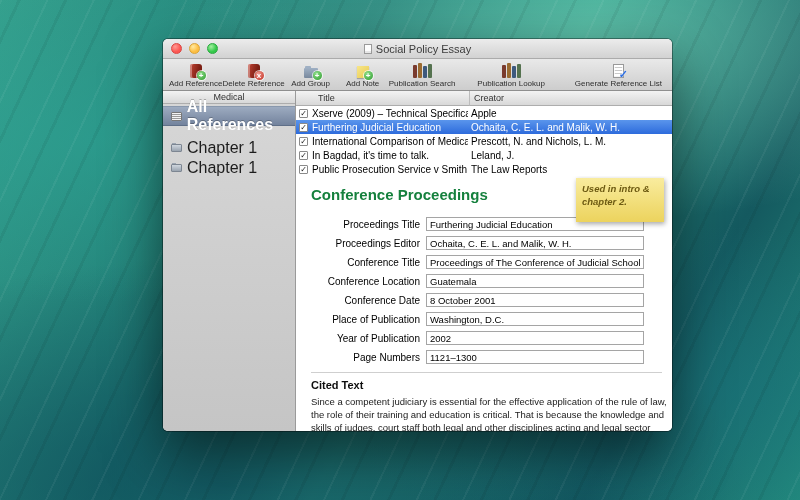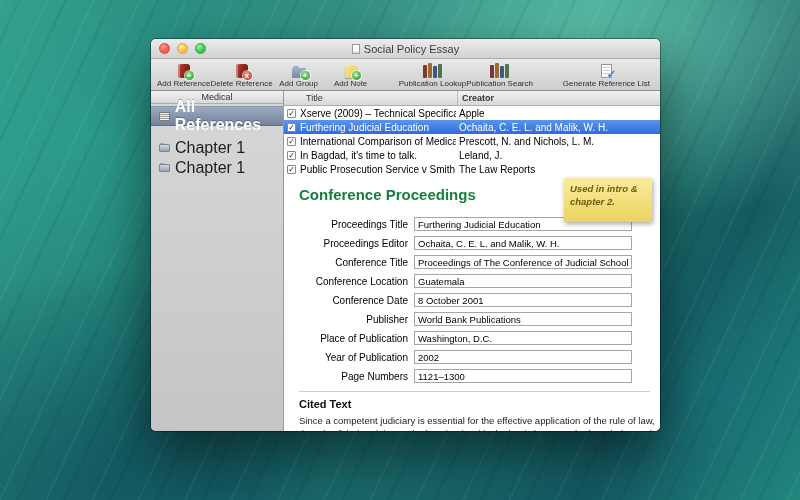--- a/index.html
+++ b/index.html
@@ -16,21 +16,21 @@
   }
   body::before {
     content:""; position:absolute; inset:0; pointer-events:none;
     background:repeating-linear-gradient(115deg,
       rgba(255,255,255,.05) 0 2px, transparent 2px 16px,
       rgba(0,0,0,.06) 16px 19px, transparent 19px 42px);
   }
 
   
   .window {
-    position:absolute; left:151px; top:39px; width:509px; height:392px;
+    position:absolute; left:163px; top:39px; width:509px; height:392px;
     background:#fff; border-radius:5px; overflow:hidden;
     box-shadow:0 22px 55px rgba(0,0,0,.55), 0 0 0 1px rgba(0,0,0,.35);
     display:flex; flex-direction:column;
   }
 
   .titlebar {
     height:20px; flex:0 0 20px; position:relative;
     background:linear-gradient(#ececec,#d2d2d2);
     border-bottom:1px solid #ababab;
     display:flex; align-items:center; justify-content:center;
@@ -108,21 +108,21 @@
     background-image:repeating-linear-gradient(#f4f4f4 0 1px, #9a9a9a 1px 2px); }
   .ic-folder-sm { width:11px; height:8px; background:linear-gradient(#cfd6de,#9aa4b0);
     border:1px solid #7d8692; border-radius:1px; position:relative; }
   .ic-folder-sm::before { content:""; position:absolute; top:-2px; left:0; width:4px; height:1px;
     background:#9aa4b0; }
 
   .main { flex:1; display:flex; flex-direction:column; background:#fff; min-width:0; }
   .list-header { display:flex; }
   .list-header .h-title { width:174px; padding-left:22px; border-right:1px solid #bcbcbc;
     display:flex; align-items:center; justify-content:flex-start; }
-  .list-header .h-creator { flex:1; padding-left:4px; display:flex; align-items:center;font-weight:bold; }
+  .list-header .h-creator { flex:1; padding-left:4px; display:flex; align-items:center; }
   .list-header > div { font-size:9px; color:#333; background:linear-gradient(#f3f3f3,#d8d8d8);
     border-bottom:1px solid #adadad; height:15px; }
 
   .rows { flex:0 0 70px; }
   .row { display:flex; align-items:center; height:14px; font-size:10px; color:#000; background:#fff; }
   .row.selected { background:linear-gradient(#5a95ec,#2d6bdc); color:#fff; }
   .checkbox { width:9px; height:9px; background:#fff; border:1px solid #8a8a8a; border-radius:1px;
     margin:0 4px 0 3px; font-size:8px; line-height:8px; text-align:center; color:#1b1b1b; flex:0 0 9px; }
   .checkbox::after { content:"\2713"; }
   .cell-title { width:156px; flex:0 0 156px; white-space:nowrap; overflow:hidden; }
@@ -190,41 +190,41 @@
       <span class="tb-label">Add Group</span>
     </div>
     <div class="tbtn">
       <span class="tb-icon">
           <span class="ic-note">
             <span class="badge plus"></span>
           </span>
         </span>
       <span class="tb-label">Add Note</span>
     </div>
+    <div class="tbtn">
+      <span class="tb-icon">
+          <span class="ic-books">
+            <i></i>
+            <i></i>
+            <i></i>
+            <i></i>
+          </span>
+        </span>
+      <span class="tb-label">Publication Search</span>
+    </div>
     <div class="tbtn gap">
       <span class="tb-icon">
           <span class="ic-books">
             <i></i>
             <i></i>
             <i></i>
             <i></i>
           </span>
         </span>
       <span class="tb-label">Publication Lookup</span>
-    </div>
-    <div class="tbtn">
-      <span class="tb-icon">
-          <span class="ic-books">
-            <i></i>
-            <i></i>
-            <i></i>
-            <i></i>
-          </span>
-        </span>
-      <span class="tb-label">Publication Search</span>
     </div>
     <div class="tbtn push">
       <span class="tb-icon">
           <span class="ic-doc"></span>
         </span>
       <span class="tb-label">Generate Reference List</span>
     </div>
   </div>
 
   <div class="content">
@@ -299,24 +299,20 @@
         </div>
         <div class="field-row">
           <span class="field-label">Conference Location</span>
           <input class="field-input" type="text" value="Guatemala" style="">
         </div>
         <div class="field-row">
           <span class="field-label">Conference Date</span>
           <input class="field-input" type="text" value="8 October 2001" style="">
         </div>
         <div class="field-row">
-          <span class="field-label">Publisher</span>
-          <input class="field-input" type="text" value="World Bank Publications" style="">
-        </div>
-        <div class="field-row">
           <span class="field-label">Place of Publication</span>
           <input class="field-input" type="text" value="Washington, D.C." style="">
         </div>
         <div class="field-row">
           <span class="field-label">Year of Publication</span>
           <input class="field-input" type="text" value="2002" style="">
         </div>
         <div class="field-row">
           <span class="field-label">Page Numbers</span>
           <input class="field-input" type="text" value="1121–1300" style="">

